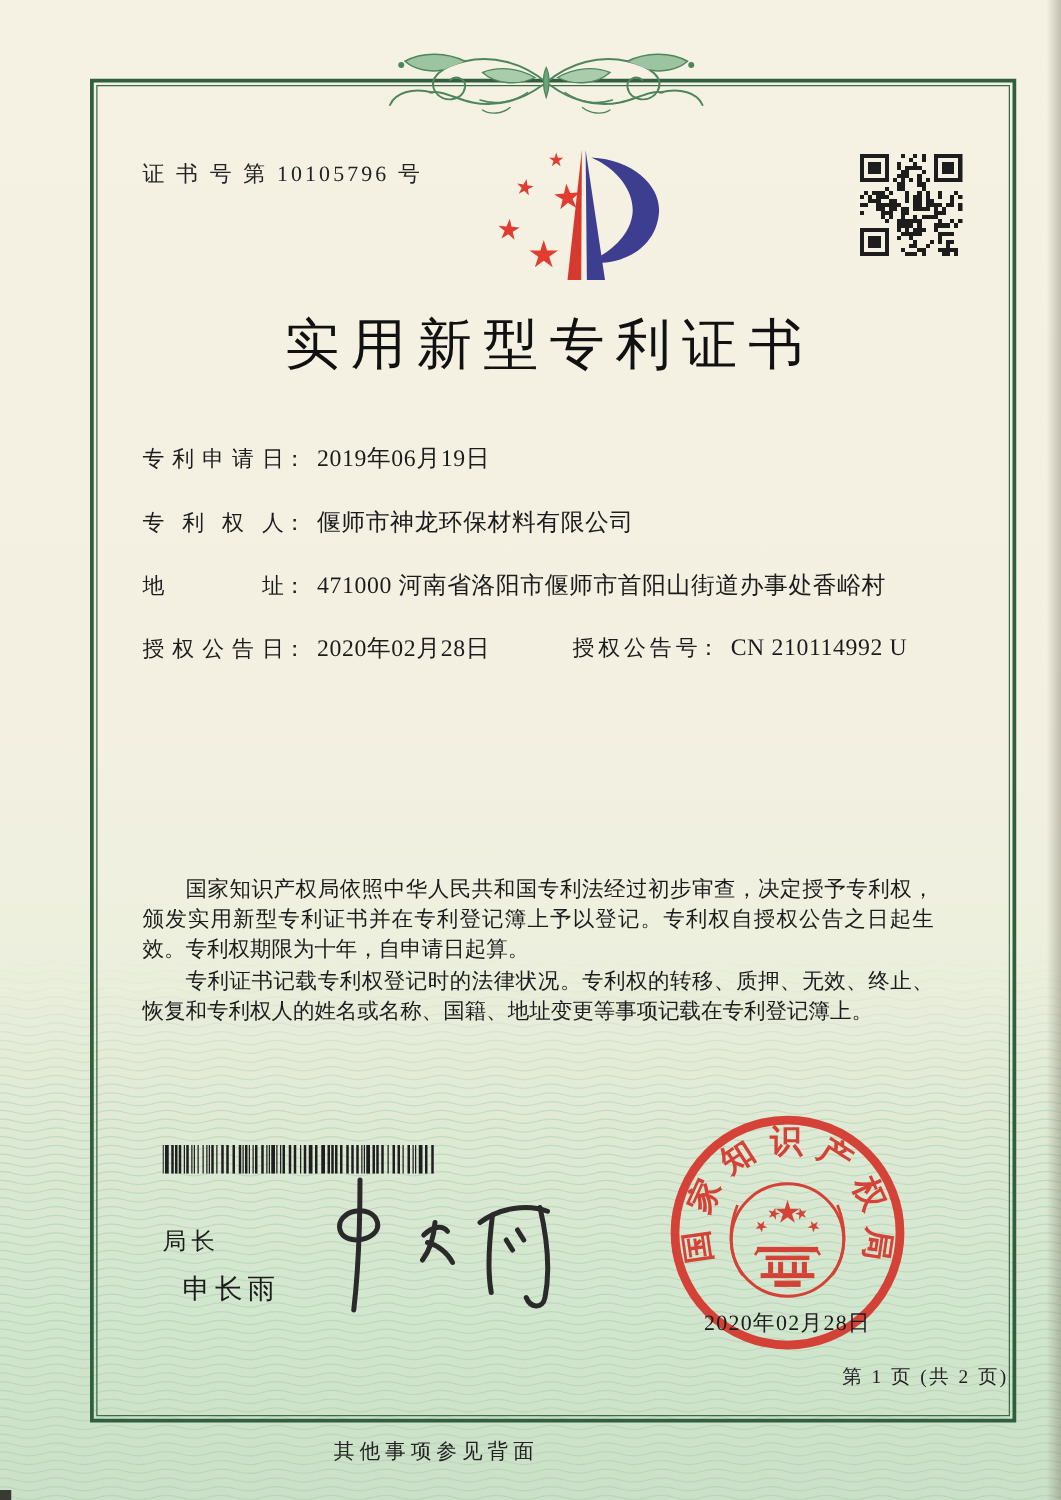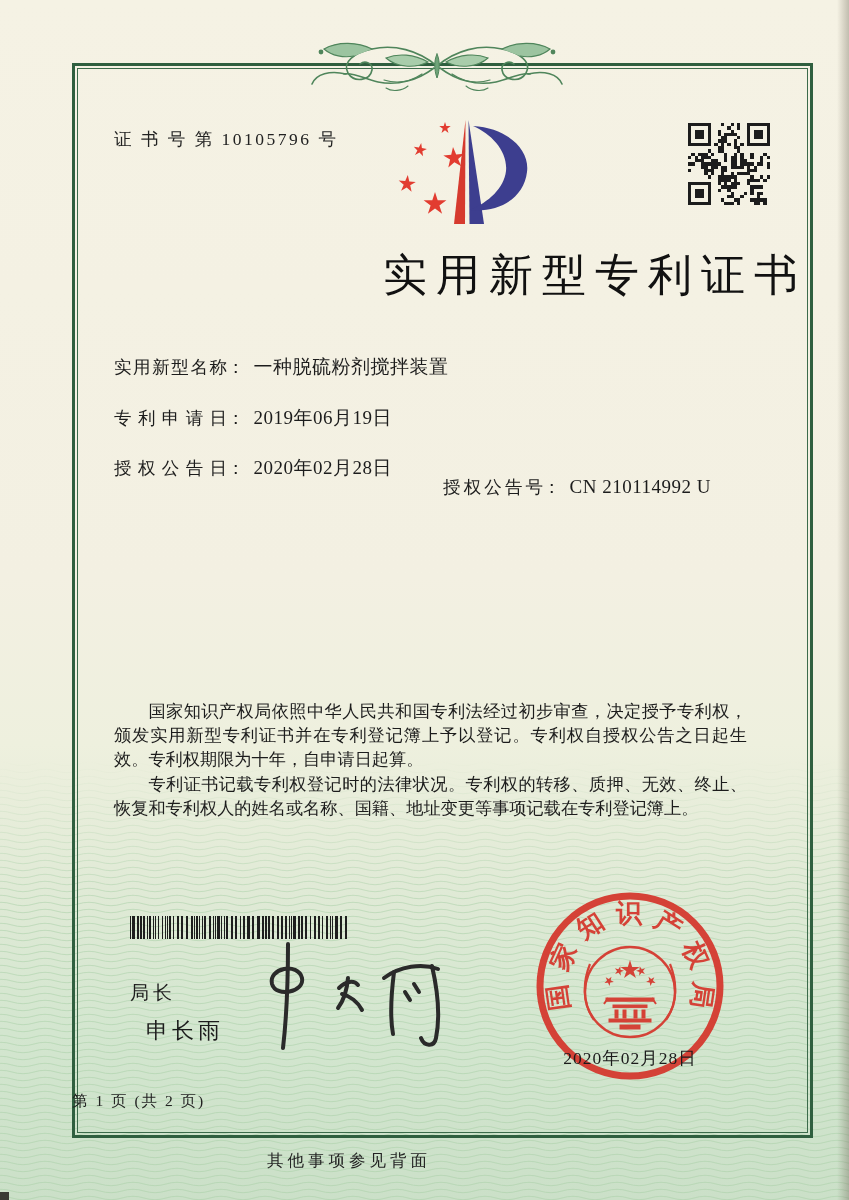--- a/index.html
+++ b/index.html
@@ -13,37 +13,37 @@
   
   .frame{left:72px;top:63px;width:735px;height:1069px;border:3px solid #2f5f3f;}
   .frame-inner{position:absolute;left:2px;top:2px;right:2px;bottom:2px;border:1px solid #3c6b4b;}
   
   #waves{left:0;top:760px;width:849px;height:440px;pointer-events:none;
     -webkit-mask-image:linear-gradient(180deg,transparent 0,#000 32%);
     mask-image:linear-gradient(180deg,transparent 0,#000 32%);}
   .cert-number{left:114px;top:127px;font-size:17.5px;letter-spacing:2.5px;color:#222;}
   #logo{left:372px;top:114px;}
   #qr{left:688px;top:123px;width:82px;height:82px;}
-  .title{left:72px;top:246px;width:735px;text-align:right;font-size:44px;letter-spacing:9px;color:#111;font-weight:500;}
+  .title{left:72px;top:246px;width:735px;text-align:center;font-size:44px;letter-spacing:9px;color:#111;font-weight:500;}
   .fields{left:114px;top:354px;width:648px;font-size:19px;}
   .field-row{height:50.5px;position:relative;white-space:nowrap;}
   .flabel{display:inline-block;width:113px;text-align:justify;text-align-last:justify;font-size:17.5px;vertical-align:baseline;}
   .fcolon{font-size:17.5px;}
   .fvalue{margin-left:9px;letter-spacing:0.5px;}
-  .grant{position:absolute;left:329px;top:0;margin-top:20px;}
+  .grant{position:absolute;left:344px;top:0;}
   .grant .flabel{width:100px;}
   .paras{left:114px;top:700px;width:633px;font-size:17.2px;line-height:24.2px;text-align:justify;}
   .paras p{margin:0;text-indent:2em;font-family:Liberation Serif, serif;}
   #barcode{left:130px;top:916px;width:218px;height:23px;}
   .signer-title{left:130px;top:980px;font-size:19px;letter-spacing:4px;}
   .signer-name{left:130px;top:1016px;font-size:22px;letter-spacing:4px;margin-left:16px;}
   #signature{left:242px;top:936px;}
   #seal{left:530px;top:886px;}
   .seal-date{left:530px;top:1046px;width:200px;text-align:center;font-size:17.5px;letter-spacing:1px;color:#1b1b1b;}
-  .page-info{left:72px;top:1091px;width:735px;text-align:left;font-size:15.5px;letter-spacing:2px;color:#222;}
+  .page-info{left:72px;top:1091px;width:735px;text-align:right;font-size:15.5px;letter-spacing:2px;color:#222;}
   .back-note{left:0;top:1150px;width:698px;text-align:center;font-size:16.5px;letter-spacing:4px;color:#222;}
   
   .edge-right{right:0;top:0;width:12px;height:1200px;background:linear-gradient(90deg,rgba(110,104,88,0),rgba(110,104,88,.38));}
   .corner-notch{left:0;top:1192px;width:9px;height:8px;background:#3a3a34;}
 </style>
 </head>
 <body>
 
 <svg id="waves" class="abs" viewBox="0 0 849 440">
     <path d="M-10,4 q 11,-3.4 22,0 t 22,0 q 11,-3.4 22,0 t 22,0 q 11,-3.4 22,0 t 22,0 q 11,-3.4 22,0 t 22,0 q 11,-3.4 22,0 t 22,0 q 11,-3.4 22,0 t 22,0 q 11,-3.4 22,0 t 22,0 q 11,-3.4 22,0 t 22,0 q 11,-3.4 22,0 t 22,0 q 11,-3.4 22,0 t 22,0 q 11,-3.4 22,0 t 22,0 q 11,-3.4 22,0 t 22,0 q 11,-3.4 22,0 t 22,0 q 11,-3.4 22,0 t 22,0 q 11,-3.4 22,0 t 22,0 q 11,-3.4 22,0 t 22,0 q 11,-3.4 22,0 t 22,0 q 11,-3.4 22,0 t 22,0 q 11,-3.4 22,0 t 22,0 q 11,-3.4 22,0 t 22,0" fill="none" stroke="#aacfa7" stroke-width="1" opacity="0.55"></path>
@@ -418,24 +418,27 @@
     <rect x="15" y="24" width="1" height="1" fill="#1d1d1d"></rect>
     <rect x="20" y="24" width="1" height="1" fill="#1d1d1d"></rect>
     <rect x="21" y="24" width="1" height="1" fill="#1d1d1d"></rect>
     <rect x="23" y="24" width="1" height="1" fill="#1d1d1d"></rect>
   </svg>
 
 <div class="abs title">实用新型专利证书</div>
 
 <div class="abs fields">
   <div class="field-row">
-    <span class="flabel">实用新型名称</span><span class="fcolon">：</span><span class="fvalue">一种脱硫粉剂搅拌装置</span>
+    <span class="flabel">专利申请日</span><span class="fcolon">：</span><span class="fvalue">2019年06月19日</span>
   </div>
   <div class="field-row">
-    <span class="flabel">专利申请日</span><span class="fcolon">：</span><span class="fvalue">2019年06月19日</span>
+    <span class="flabel">专利权人</span><span class="fcolon">：</span><span class="fvalue">偃师市神龙环保材料有限公司</span>
+  </div>
+  <div class="field-row">
+    <span class="flabel">地址</span><span class="fcolon">：</span><span class="fvalue">471000 河南省洛阳市偃师市首阳山街道办事处香峪村</span>
   </div>
   <div class="field-row">
     <span class="flabel">授权公告日</span><span class="fcolon">：</span><span class="fvalue">2020年02月28日</span>
     <span class="grant">
       <span class="flabel">授权公告号</span><span class="fcolon">：</span><span class="fvalue">CN 210114992 U</span>
     </span>
   </div>
 </div>
 
 <div class="abs paras">

